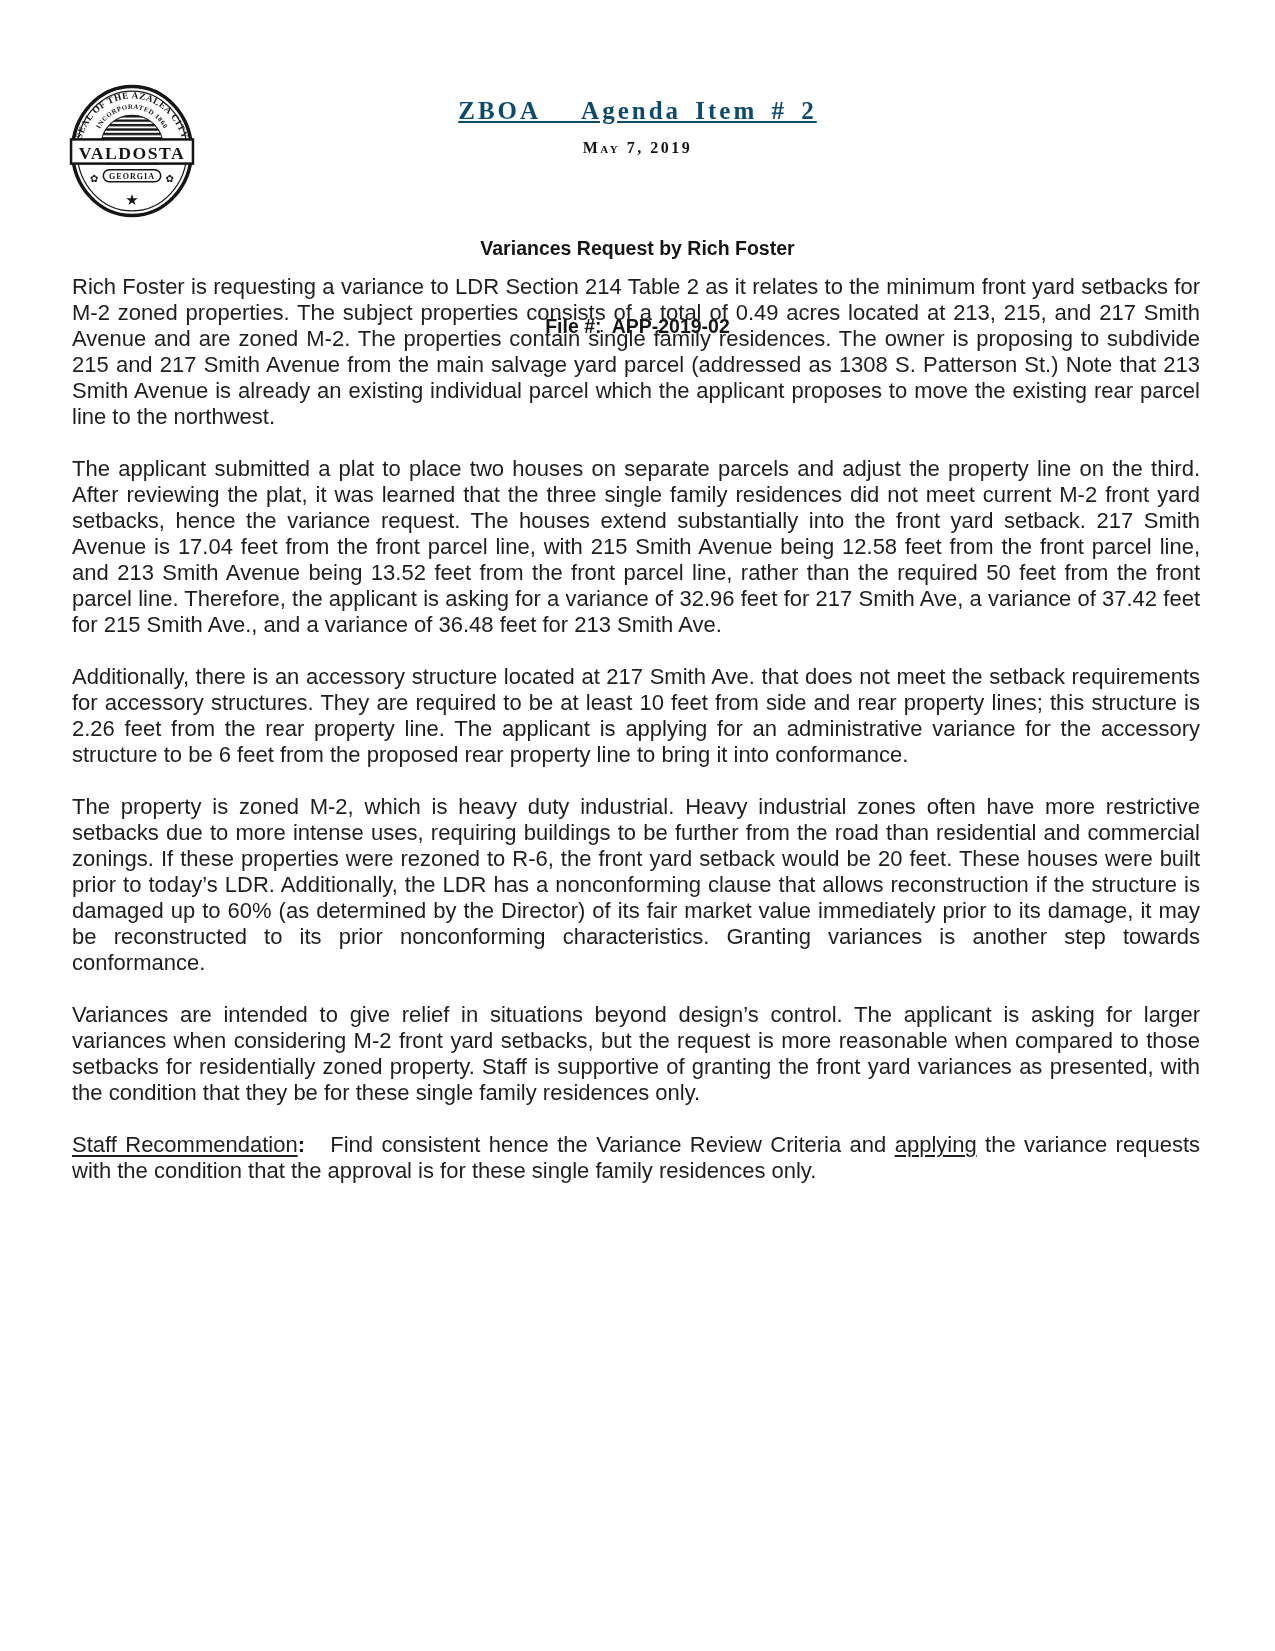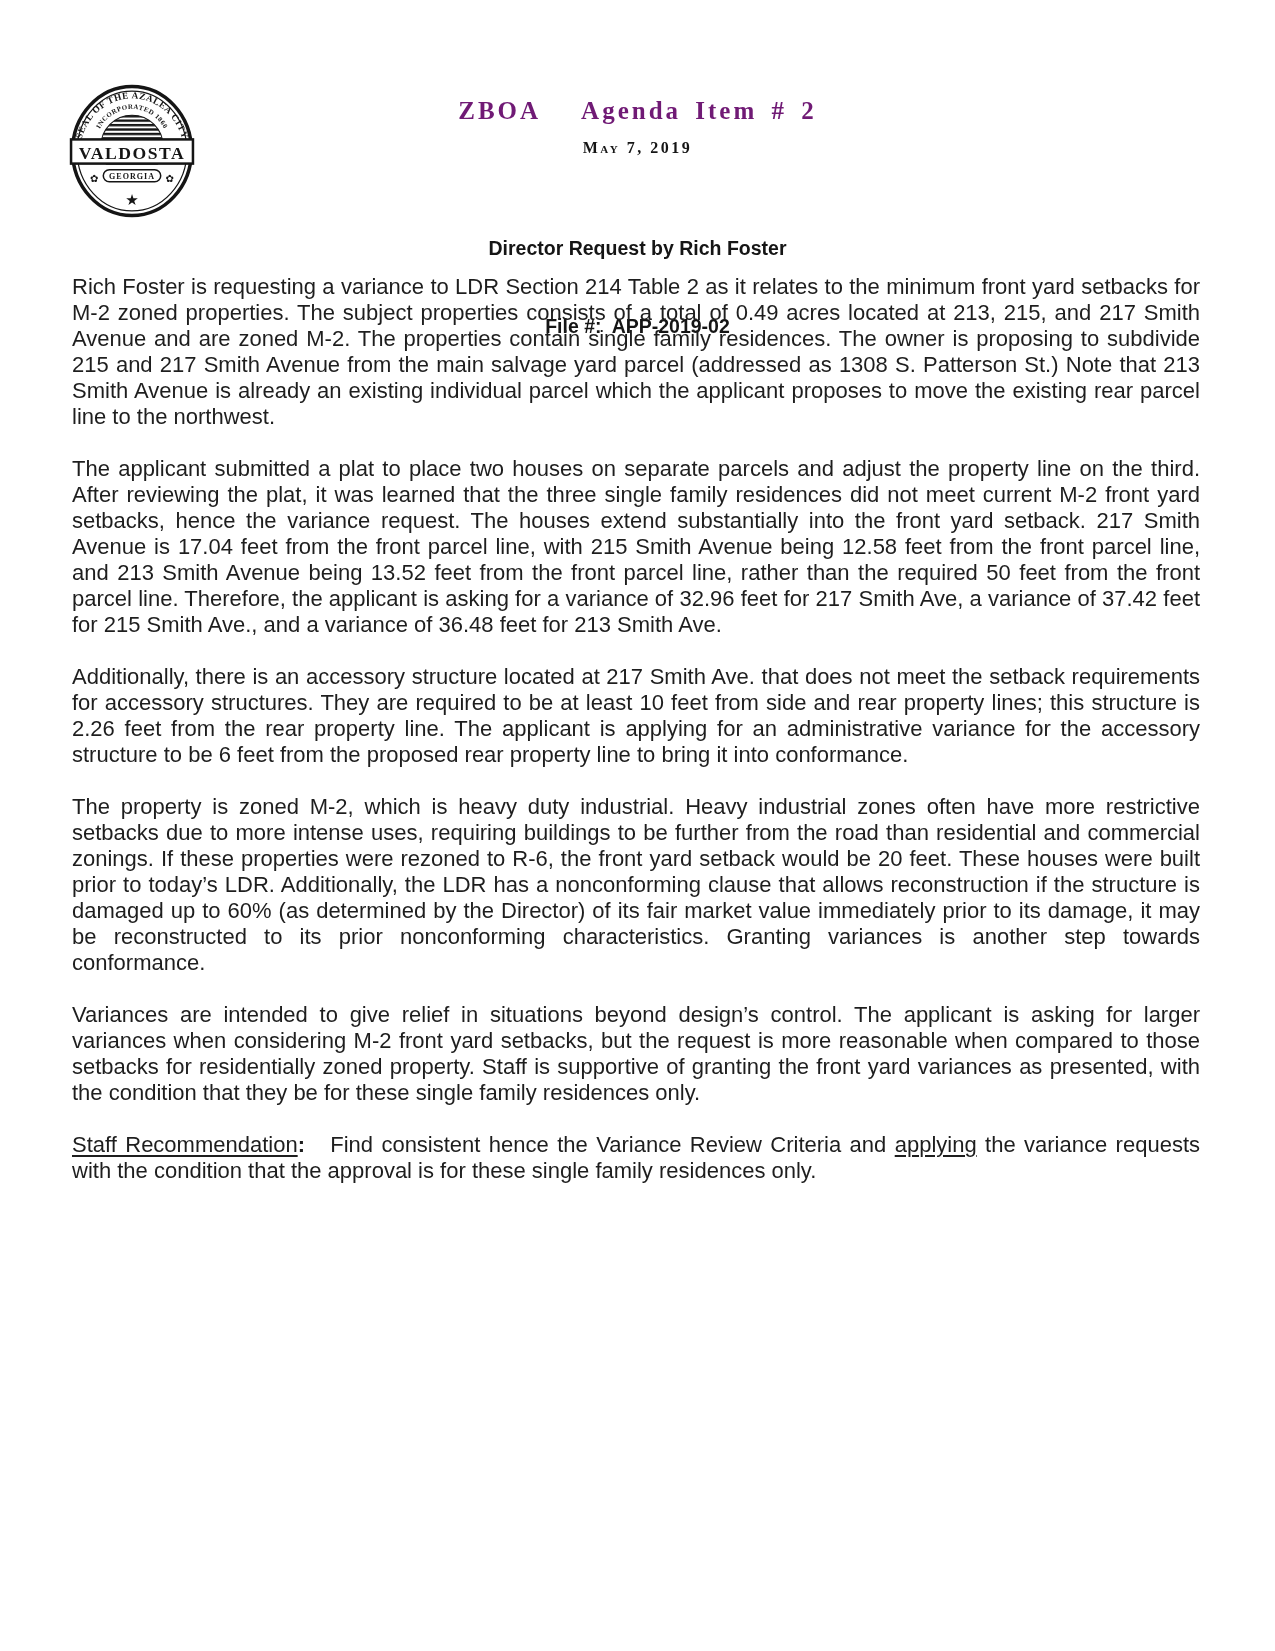--- a/index.html
+++ b/index.html
@@ -27,21 +27,22 @@
     text-align: center;
   }
   .doc-title {
     font-family: "Liberation Serif", serif;
     font-weight: bold;
     font-size: 25px;
     line-height: 30px;
     letter-spacing: 3px;
     word-spacing: 5px;
     white-space: pre-wrap;
-    color: #701a75;
+    color: #0c4a6e;
+    text-decoration: underline;
   }
   .doc-date {
     font-family: "Liberation Serif", serif;
     font-weight: bold;
     font-variant: small-caps;
     font-size: 16px;
     line-height: 20px;
     letter-spacing: 2.5px;
     margin-top: 12px;
     color: #151515;
@@ -102,21 +103,21 @@
     <text x="62.5" y="94.5" text-anchor="middle" font-family="Liberation Serif, serif" font-weight="bold" font-size="8" letter-spacing="1" fill="#151515">GEORGIA</text>
     <text x="25" y="97" text-anchor="middle" font-size="10" fill="#151515">✿</text>
     <text x="100" y="97" text-anchor="middle" font-size="10" fill="#151515">✿</text>
     <text x="62.5" y="120" text-anchor="middle" font-size="15" fill="#151515">★</text>
   </svg>
 
   <div class="header-text">
     <div class="doc-title">ZBOA   Agenda Item # 2</div>
     <div class="doc-date">May 7, 2019</div>
     <div class="doc-subtitle">
-      <div>Director Request by Rich Foster</div>
+      <div>Variances Request by Rich Foster</div>
       <div>File #:  APP-2019-02</div>
     </div>
   </div>
 
   <div class="body-text">
     <p>Rich Foster is requesting a variance to LDR Section 214 Table 2 as it relates to the minimum front yard setbacks for M-2 zoned properties. The subject properties consists of a total of 0.49 acres located at 213, 215, and 217 Smith Avenue and are zoned M-2.  The properties contain single family residences.  The owner is proposing to subdivide 215 and 217 Smith Avenue from the main salvage yard parcel (addressed as 1308 S. Patterson St.) Note that 213 Smith Avenue is already an existing individual parcel which the applicant proposes to move the existing rear parcel line to the northwest.</p>
     <p>The applicant submitted a plat to place two houses on separate parcels and adjust the property line on the third. After reviewing the plat, it was learned that the three single family residences did not meet current M-2 front yard setbacks, hence the variance request.  The houses extend substantially into the front yard setback.  217 Smith Avenue is 17.04 feet from the front parcel line, with 215 Smith Avenue being 12.58 feet from the front parcel line, and 213 Smith Avenue being 13.52 feet from the front parcel line, rather than the required 50 feet from the front parcel line. Therefore, the applicant is asking for a variance of 32.96 feet for 217 Smith Ave, a variance of 37.42 feet for 215 Smith Ave., and a variance of 36.48 feet for 213 Smith Ave.</p>
     <p>Additionally, there is an accessory structure located at 217 Smith Ave. that does not meet the setback requirements for accessory structures. They are required to be at least 10 feet from side and rear property lines; this structure is 2.26 feet from the rear property line. The applicant is applying for an administrative variance for the accessory structure to be 6 feet from the proposed rear property line to bring it into conformance.</p>
     <p>The property is zoned M-2, which is heavy duty industrial. Heavy industrial zones often have more restrictive setbacks due to more intense uses, requiring buildings to be further from the road than residential and commercial zonings. If these properties were rezoned to R-6, the front yard setback would be 20 feet.  These houses were built prior to today’s LDR. Additionally, the LDR has a nonconforming clause that allows reconstruction if the structure is damaged up to 60% (as determined by the Director) of its fair market value immediately prior to its damage, it may be reconstructed to its prior nonconforming characteristics. Granting variances is another step towards conformance.</p>
     <p>Variances are intended to give relief in situations beyond design’s control.  The applicant is asking for larger variances when considering M-2 front yard setbacks, but the request is more reasonable when compared to those setbacks for residentially zoned property. Staff is supportive of granting the front yard variances as presented, with the condition that they be for these single family residences only.</p>

